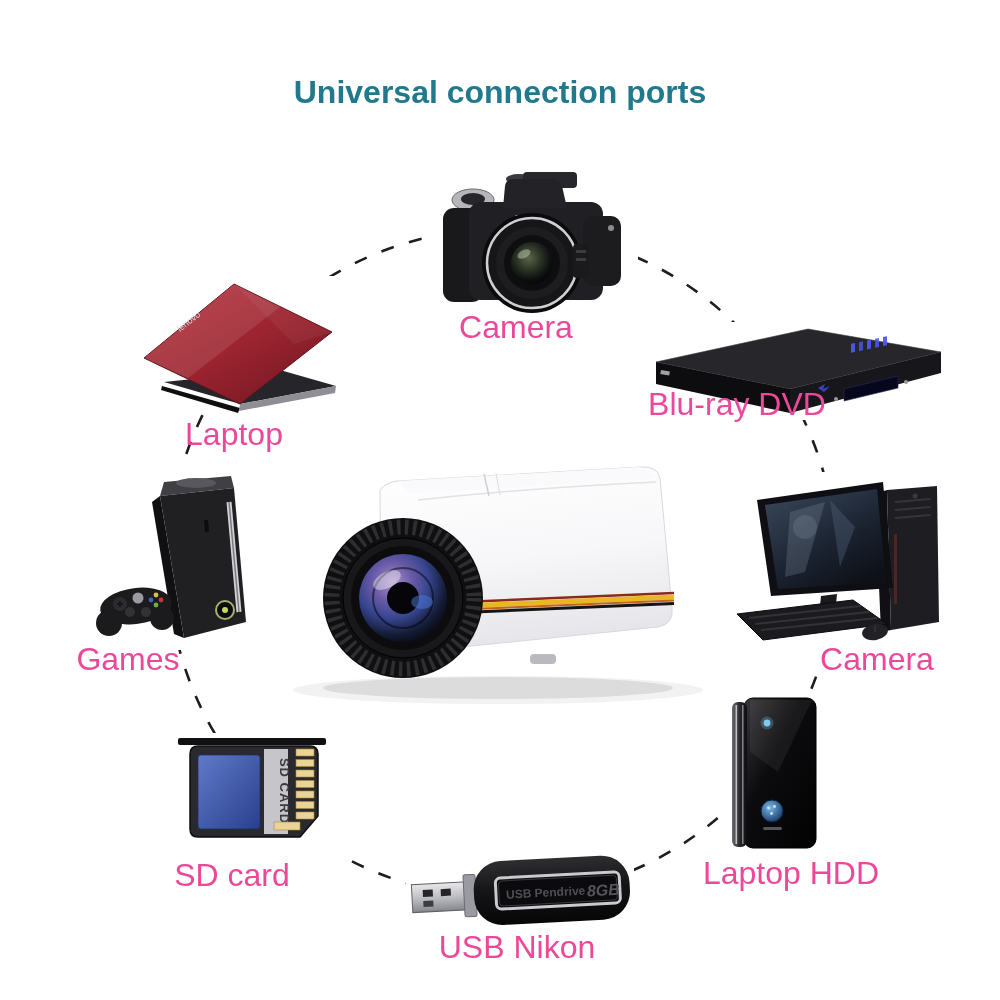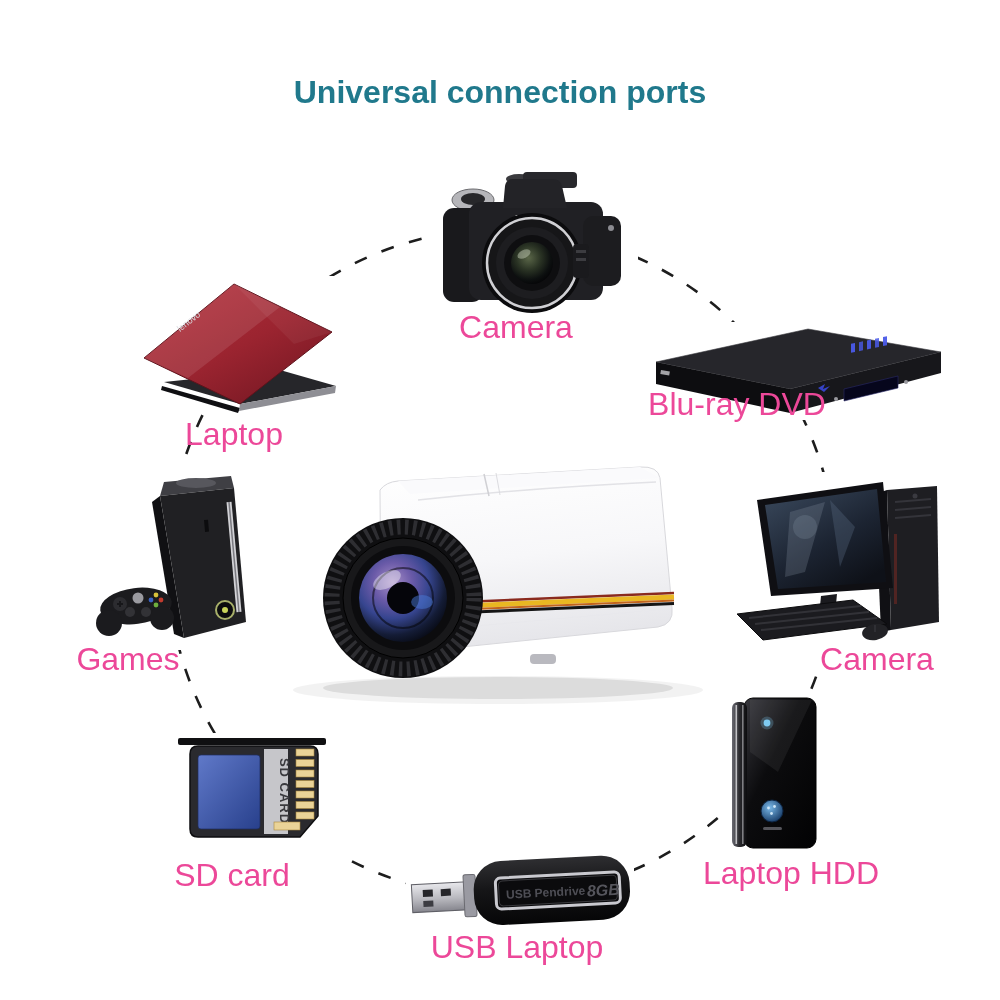--- a/index.html
+++ b/index.html
@@ -248,21 +248,21 @@
         <rect x="17" y="43" width="10" height="6" fill="#3c3c42"></rect>
         <rect x="58" y="19" width="12" height="42" rx="2" fill="#9a9aa2" stroke="#6a6a70"></rect>
         <rect x="68" y="7" width="156" height="64" rx="28" fill="url(#usbBody)"></rect>
         <rect x="90" y="24" width="124" height="31" rx="5" fill="#0b0b0d" stroke="#c9c9cf" stroke-width="3"></rect>
         <rect x="93" y="27" width="118" height="25" rx="4" fill="none" stroke="#3a3a3e" stroke-width="1"></rect>
         <text x="100" y="45" font-size="12" font-weight="bold" fill="#4e4e55">USB Pendrive</text>
         <text x="181" y="47" font-size="16" font-style="italic" font-weight="bold" fill="#55555c">8GB</text>
       </g>
     </svg>
   </div>
-  <div class="dev-label" style="left:517px;top:929px">USB Laptop</div>
+  <div class="dev-label" style="left:517px;top:929px">USB Nikon</div>
 
   <div class="device" style="left:268px;top:438px;width:442px;height:278px;background:transparent">
     <svg width="442" height="278" viewBox="0 0 442 278">
       <defs>
         <linearGradient id="projBody" x1="0%" y1="0%" x2="20%" y2="100%">
           <stop offset="0%" stop-color="#ffffff"></stop>
             <stop offset="55%" stop-color="#f7f7f9"></stop>
           <stop offset="100%" stop-color="#e6e6ea"></stop>
         </linearGradient>
         <radialGradient id="lensGlass" cx="38%" cy="32%" r="75%">

